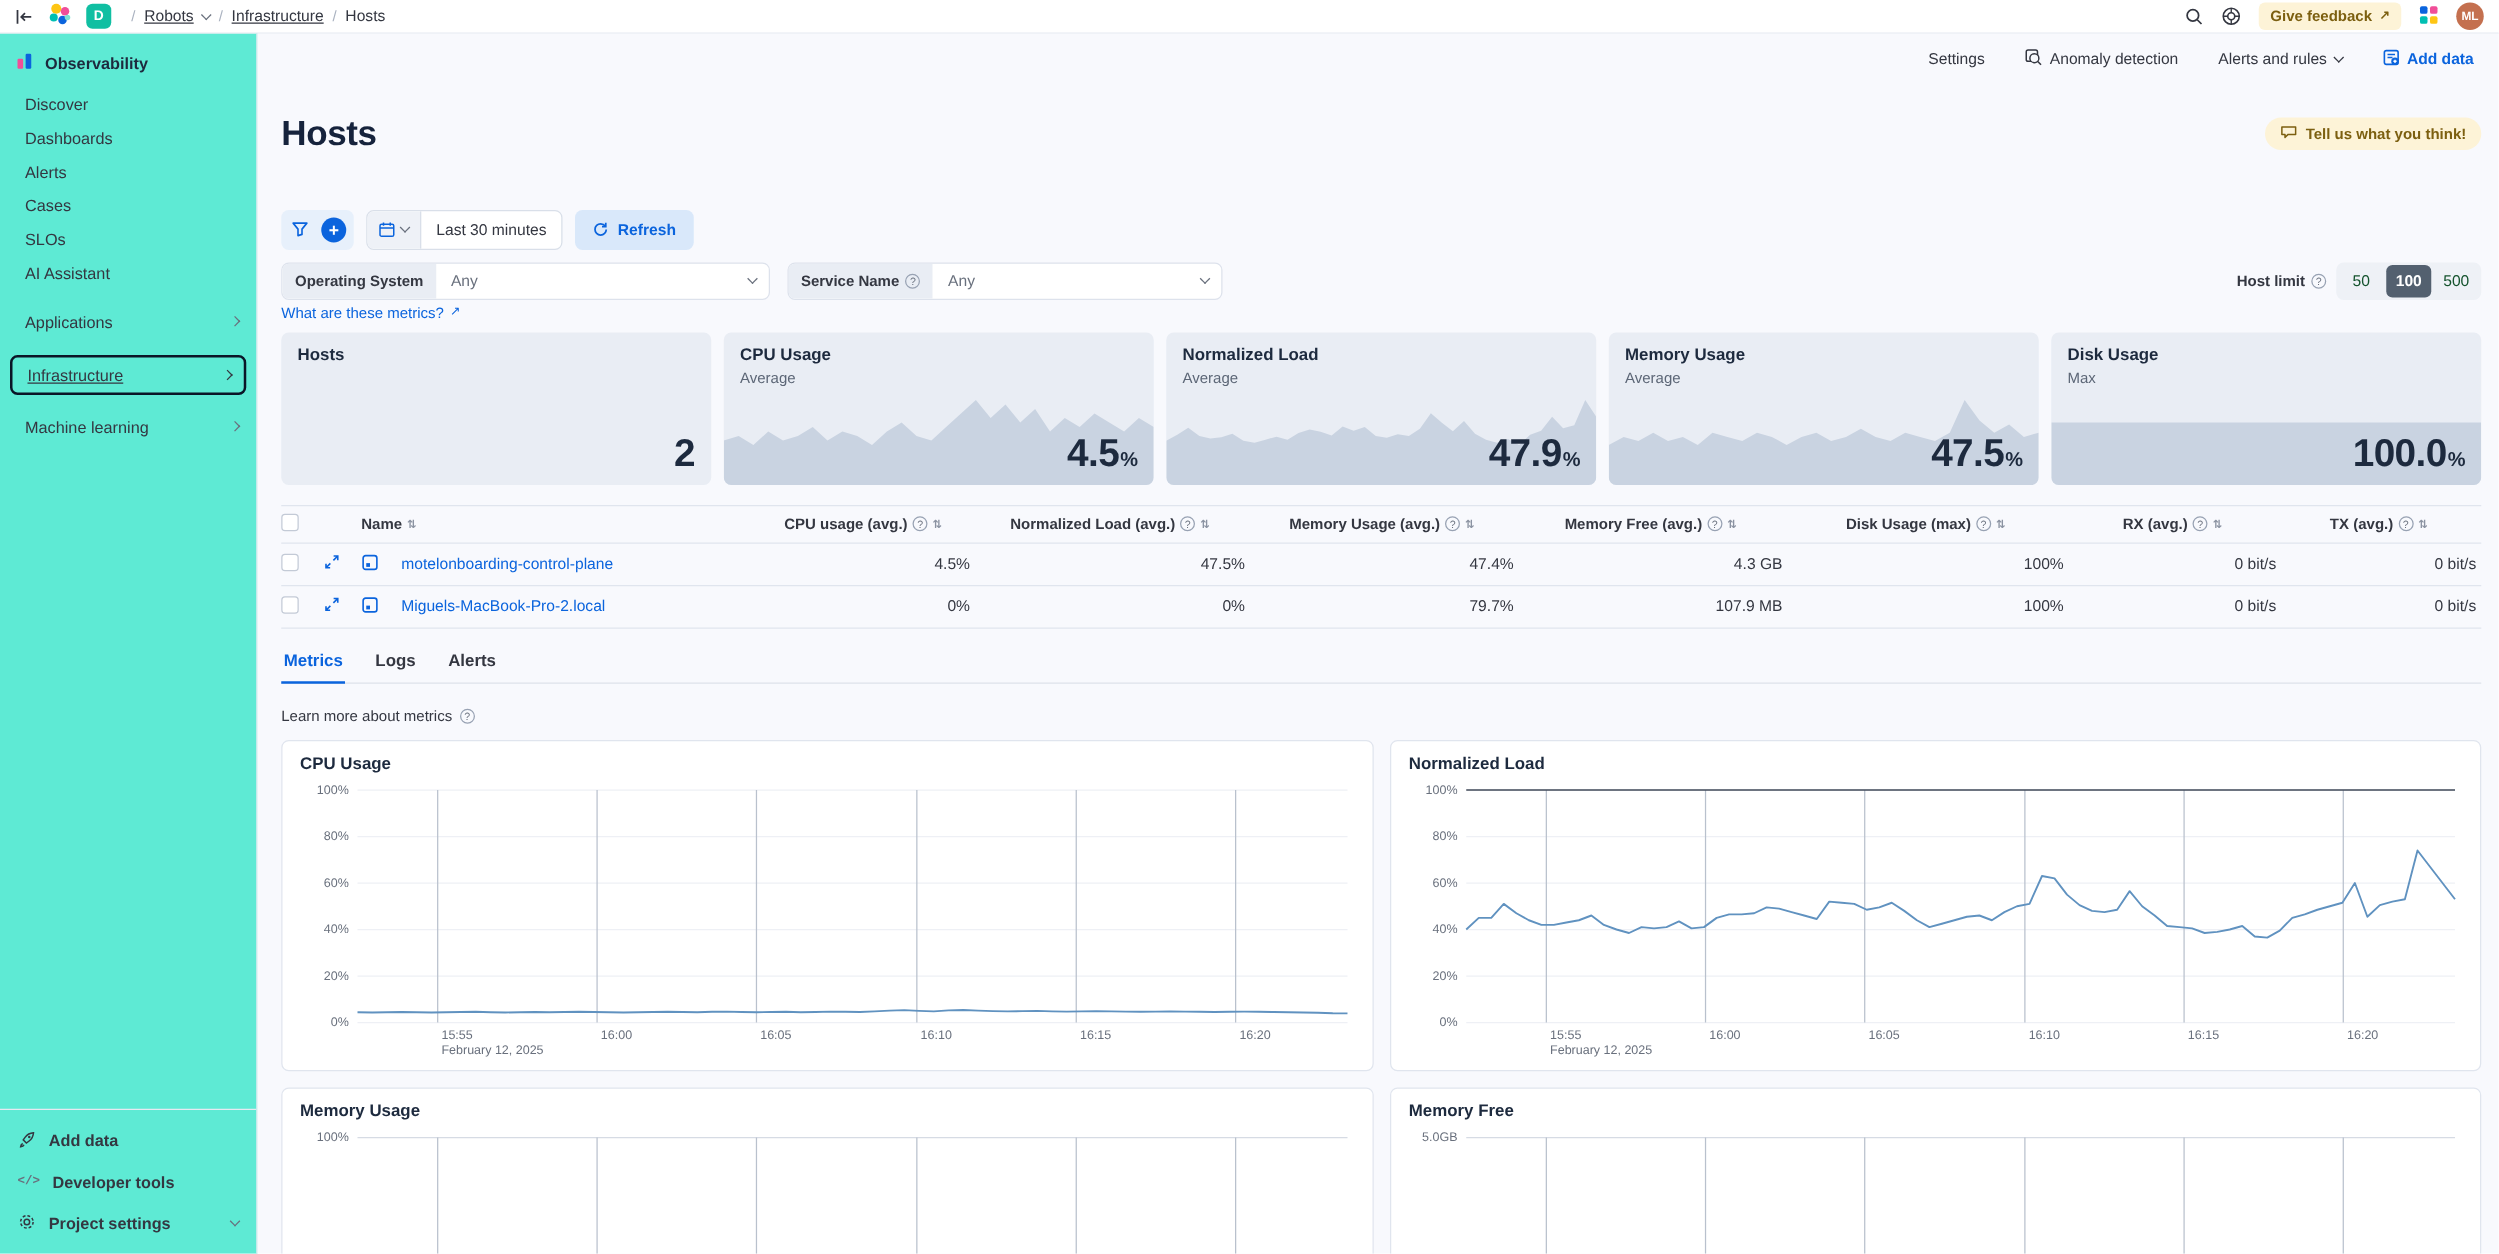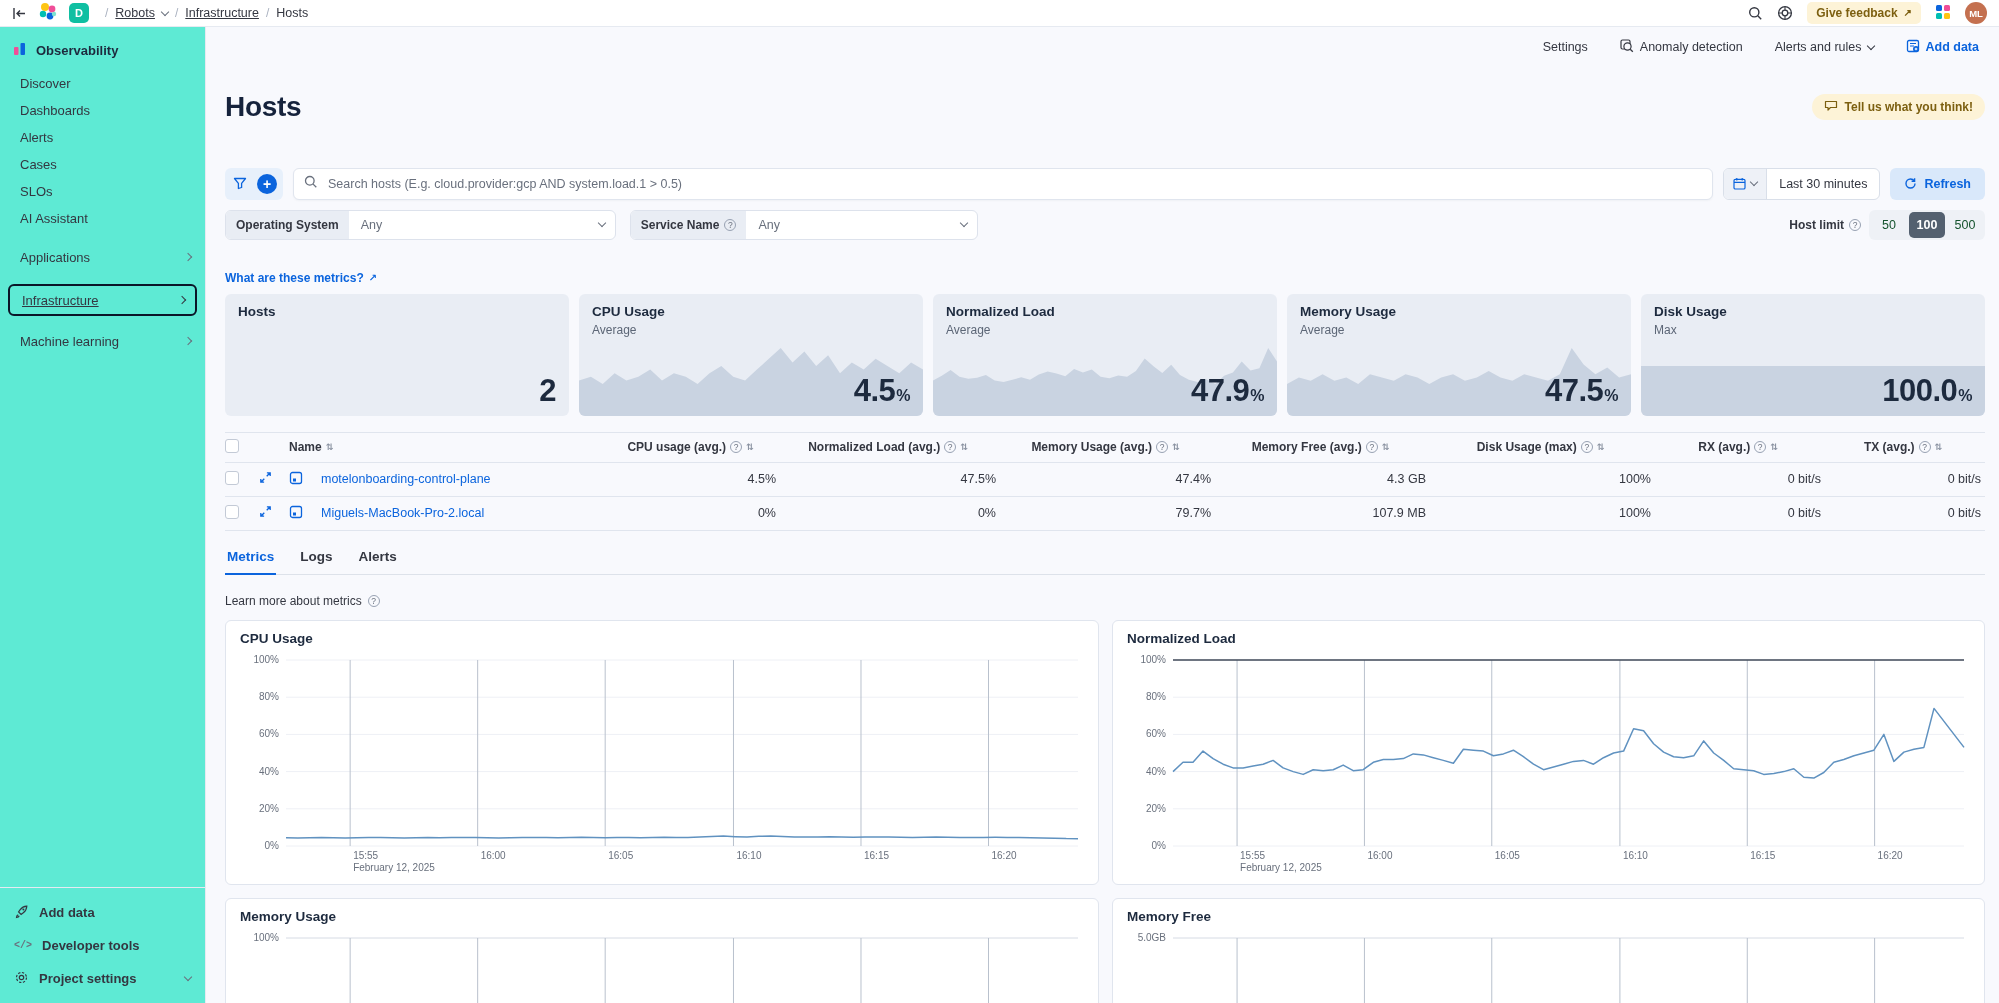--- a/index.html
+++ b/index.html
@@ -90,22 +90,22 @@
   .select-ctl .caret{display:flex;align-items:center;padding:0 10px;color:#69707d;}
   .os-ctl .val{width:240px;}
   .svc-ctl .val{width:205px;}
   .filter-right{margin-left:auto;display:flex;align-items:center;gap:8px;justify-content:space-between;}
   .hl-label{font-size:12px;font-weight:bold;color:#343741;display:flex;align-items:center;gap:5px;}
   .hl-group{background:#eef1f6;border-radius:6px;padding:2px;display:flex;gap:2px;}
   .hl-btn{min-width:36px;height:26px;border:none;border-radius:5px;background:transparent;
           font-size:12.5px;color:#14532d;cursor:pointer;font-family:inherit;}
   .hl-btn.selected{background:#53606f;color:#fff;font-weight:bold;}
 
-  .metrics-link{margin-top:31px;display:flex;align-items:center;gap:5px;font-size:12px;
-                color:#0b64dd;font-weight:bold;cursor:pointer;width:max-content;}
+  .metrics-link{margin-top:3px;display:flex;align-items:center;gap:5px;font-size:12px;
+                color:#0b64dd;font-weight:normal;cursor:pointer;width:max-content;}
 
   
   .kpi-row{display:grid;grid-template-columns:repeat(5,1fr);gap:10px;margin-top:9px;height:122px;}
   .kpi{position:relative;background:#e9edf4;border-radius:6px;overflow:hidden;cursor:pointer;}
   .kpi-title{position:absolute;top:10px;left:13px;font-size:13.5px;font-weight:bold;color:#1d2a3e;z-index:2;}
   .kpi-sub{position:absolute;top:29px;left:13px;font-size:12px;color:#5c6676;z-index:2;}
   .kpi-spark{position:absolute;left:0;right:0;bottom:0;height:80px;z-index:1;}
   .kpi-value{position:absolute;right:13px;bottom:7px;z-index:2;font-weight:bold;color:#1d2a3e;
              font-size:31px;letter-spacing:-.5px;display:flex;align-items:baseline;}
   .kpi-unit{font-size:16px;font-weight:bold;margin-left:1px;}
@@ -330,29 +330,20 @@
 
     <div class="search-row">
       <div class="filter-group">
         <button class="funnel-btn">
           <svg width="14" height="13" viewBox="0 0 14 13">
               <path d="M1.5 1.5h11L8.6 6.3v4.2l-3.2 1V6.3z" fill="none" stroke="#0b64dd" stroke-width="1.3" stroke-linejoin="round"></path>
             </svg>
         </button>
         <button class="plus-btn">+</button>
       </div>
-      <div class="search-box">
-        <span>
-          <svg width="14" height="14" viewBox="0 0 14 14">
-              <circle cx="5.8" cy="5.8" r="4.3" fill="none" stroke="#69707d" stroke-width="1.3"></circle>
-              <path d="M9.1 9.1l3.2 3.2" stroke="#69707d" stroke-width="1.3"></path>
-            </svg>
-        </span>
-        <input type="text" placeholder="Search hosts (E.g. cloud.provider:gcp AND system.load.1 &gt; 0.5)" style="">
-      </div>
       <div class="date-ctl">
         <span class="cal-seg">
           <svg width="13" height="13" viewBox="0 0 13 13">
               <rect x="1" y="2.3" width="11" height="9.7" rx="1.3" fill="none" stroke="#0b64dd" stroke-width="1.2"></rect>
               <path d="M3.8 1v2.6M9.2 1v2.6M1 5.3h11" stroke="#0b64dd" stroke-width="1.2"></path>
             </svg>
           <span class="chev" style="color:#69707d"></span>
         </span>
         <span class="range-seg">Last 30 minutes</span>
       </div>

